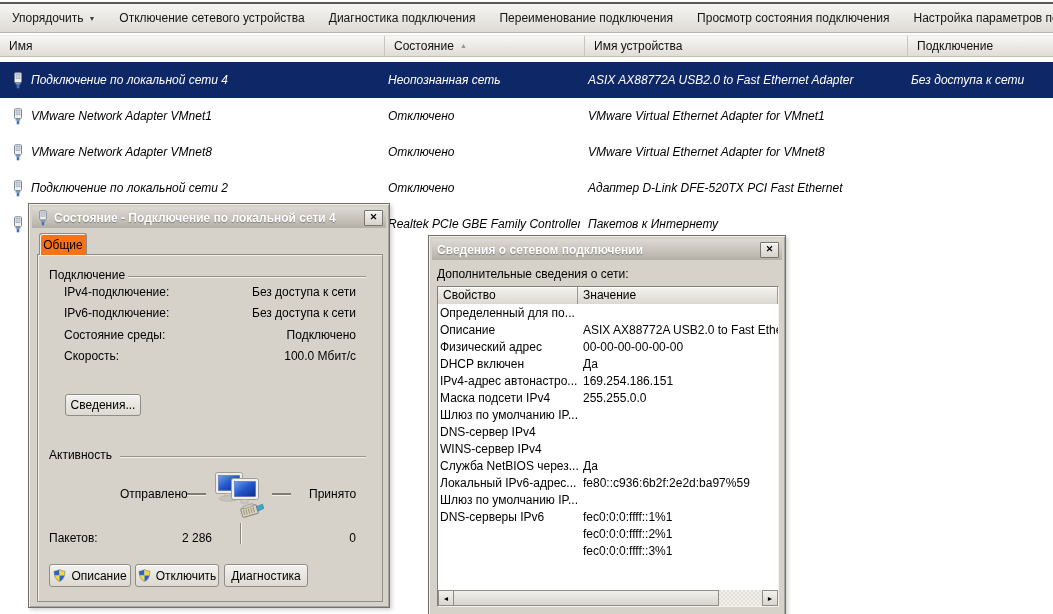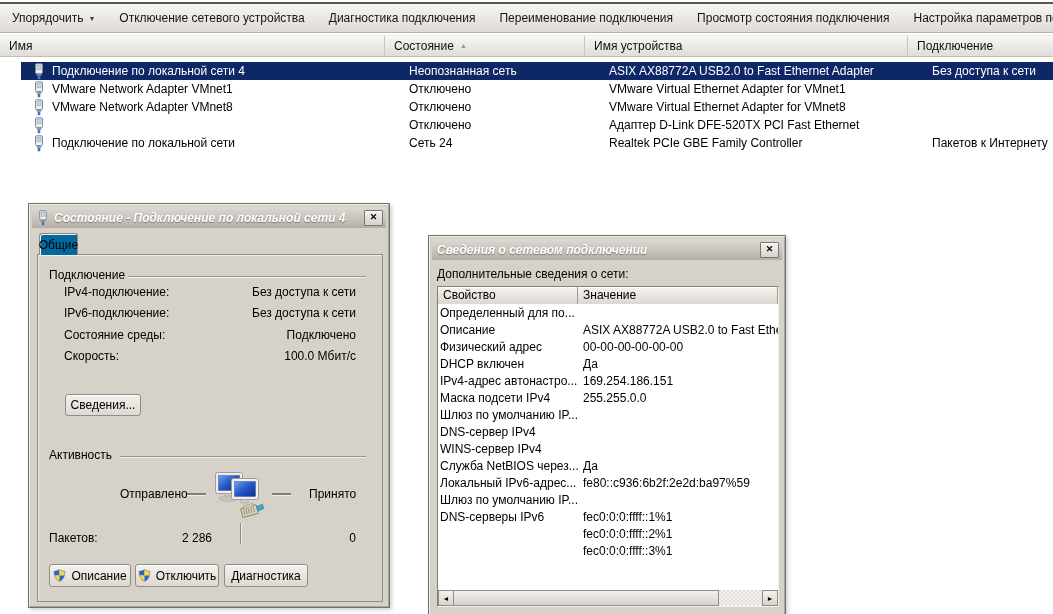--- a/index.html
+++ b/index.html
@@ -20,42 +20,42 @@
   .dd{font-size:7px;color:#3f3f3f;padding-top:1px;}
   
   .headers{position:absolute;top:35px;left:0;right:0;height:22px;
     background:linear-gradient(#f8f7f5,#e0ddd7);border-top:1px solid #eceae6;border-bottom:1px solid #c2bfb8;
     display:grid;grid-template-columns:385px 200px 323px 145px;}
   .hcell{display:flex;align-items:center;padding-left:9px;border-right:1px solid #c9c6bf;color:#111;}
   .hcell:last-child{border-right:none;}
   .sort{font-size:7px;color:#98958d;margin-left:6px;margin-top:-2px;}
   
   .list{position:absolute;top:62px;left:0;right:0;}
-  .lrow{height:18px;margin-left:21px;display:grid;grid-template-columns:380px 200px 323px 145px;align-items:center;}
+  .lrow{height:36px;margin-left:0;display:grid;grid-template-columns:380px 200px 323px 145px;align-items:center;font-style:italic;}
   .lrow .cell{padding-left:8px;white-space:nowrap;overflow:hidden;}
   .lrow .c-name{display:flex;align-items:center;gap:7px;padding-left:12px;}
   .lrow.selected{background:#0e2766;color:#fff;}
   .nic{width:12px;height:17px;flex:0 0 12px;}
   
   .dialog{position:absolute;background:#d6d2ca;border:1px solid #73716b;
     box-shadow:inset 1px 1px 0 #efede8, inset -1px -1px 0 #a8a59e, 2px 2px 4px rgba(0,0,0,.18);}
   #dlg1{left:28px;top:203px;width:362px;height:405px;}
   #dlg2{left:428px;top:235px;width:358px;height:385px;}
   .titlebar{position:absolute;left:3px;right:3px;top:3px;height:21px;
     background:linear-gradient(#ddd9d3 0%,#c8c4bc 55%,#b3afa7 100%);
     display:flex;align-items:center;gap:5px;padding:0 3px 0 5px;}
   .ttext{flex:1;color:#fff;font-weight:bold;text-shadow:0 1px 1px rgba(85,85,85,.65);
-    white-space:nowrap;overflow:hidden;font-style:italic;}
+    white-space:nowrap;overflow:hidden;}
   .closebtn{width:19px;height:16px;flex:0 0 19px;background:linear-gradient(#f3f2ef,#d7d3cb);
     border:1px solid #77756f;border-radius:1px;box-shadow:inset 0 1px 0 #fff;
     display:flex;align-items:center;justify-content:center;font-size:9px;font-weight:bold;line-height:1;}
   .tic{width:12px;height:16px;flex:0 0 12px;}
   
-  .tab{position:absolute;left:10px;top:29px;width:39px;height:22px;z-index:2;
-    background:#0369a1;border:1px solid #8f8d87;border-bottom:none;border-radius:3px 3px 0 0;
+  .tab{position:absolute;left:10px;top:29px;width:48px;height:22px;z-index:2;
+    background:#f97316;border:1px solid #8f8d87;border-bottom:none;border-radius:3px 3px 0 0;
     box-shadow:inset 1px 1px 0 #f0eee9;display:flex;align-items:center;justify-content:center;}
   .panel{position:absolute;left:8px;top:50px;width:346px;height:348px;
     background:#d6d2ca;border:1px solid #8f8d87;box-shadow:inset 1px 1px 0 #f0eee9;}
   .glabel{position:absolute;white-space:nowrap;}
   .etch{position:absolute;height:0;border-top:1px solid #97948c;border-bottom:1px solid #f3f1ed;}
   .g1{left:11px;top:13px;} .e1{left:90px;top:21px;width:238px;}
   .g2{left:11px;top:193px;} .e2{left:82px;top:201px;width:246px;}
   .fields{position:absolute;left:26px;top:26px;width:292px;}
   .frow{height:21.5px;display:flex;justify-content:space-between;align-items:center;white-space:nowrap;}
   .btn{background:linear-gradient(#f3f2ef,#ddd9d1);border:1px solid #8f8d87;border-radius:3px;
@@ -205,33 +205,33 @@
       </div>
     <div class="cell">Отключено</div>
     <div class="cell">VMware Virtual Ethernet Adapter for VMnet8</div>
     <div class="cell"></div>
   </div>
   <div class="lrow">
     <div class="cell c-name">
         <svg class="nic">
           <use href="#ico-nic"></use>
         </svg>
+        <span>Подключение по локальной сети 2</span>
       </div>
     <div class="cell">Отключено</div>
     <div class="cell">Адаптер D-Link DFE-520TX PCI Fast Ethernet</div>
     <div class="cell"></div>
   </div>
   <div class="lrow">
     <div class="cell c-name">
         <svg class="nic">
           <use href="#ico-nic"></use>
         </svg>
         <span>Подключение по локальной сети</span>
       </div>
-    <div class="cell">Сеть 24</div>
     <div class="cell">Realtek PCIe GBE Family Controller</div>
     <div class="cell">Пакетов к Интернету</div>
   </div>
 </div>
 
 <div class="dialog" id="dlg1">
   <div class="titlebar">
     <svg class="tic">
         <use href="#ico-nic"></use>
       </svg>

